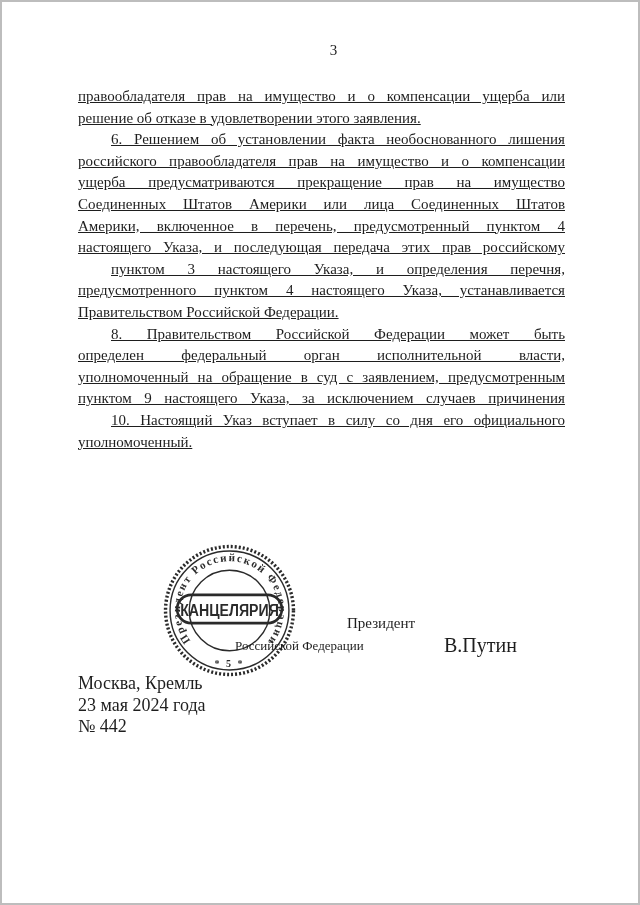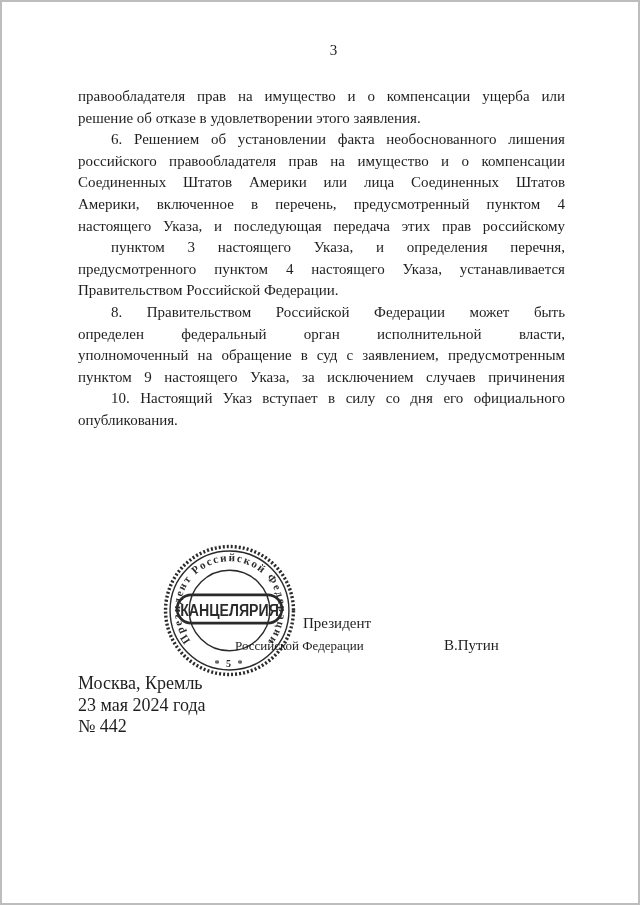--- a/index.html
+++ b/index.html
@@ -21,35 +21,35 @@
     padding-left: 24px;
     text-align: center;
     font-size: 15px;
   }
   .doc-body {
     position: absolute;
     top: 84px; left: 76px; width: 487px;
     font-size: 15px;
     line-height: 21.6px;
   }
-  .line { text-align: justify; text-align-last: justify; }
+  .line { text-align: justify; text-align-last: justify; text-decoration: underline; }
   .line.last { text-align-last: left; }
   .para.indent .line:first-child { text-indent: 33px; }
 
   .sig-title1 {
-    position: absolute; left: 246px; top: 611px; width: 178px;
-    text-align: center; font-size: 15px; line-height: 21.6px;
+    position: absolute; left: 235px; top: 611px; width: 178px;
+    text-align: right; font-size: 15px; line-height: 21.6px;
   }
   .sig-title2 {
     position: absolute; left: 233px; top: 632.6px;
     font-size: 13px; line-height: 21.6px;
   }
   .sig-name {
     position: absolute; left: 442px; top: 632.6px;
-    font-size: 15px; line-height: 21.6px;
+    font-size: 20px; line-height: 21.6px;
   }
   .footer {
     position: absolute; left: 76px; top: 671px;
     font-size: 18px; line-height: 21.6px;
   }
   .stamp {
     position: absolute; left: 159px; top: 540px;
     opacity: 0.93;
   }
   .stamp .stroke { stroke: var(--ink); fill: none; }
@@ -86,38 +86,39 @@
   <div class="page-number">3</div>
 
   <div class="doc-body">
       <div class="para">
         <div class="line">правообладателя прав на имущество и о компенсации ущерба или</div>
         <div class="line last">решение об отказе в удовлетворении этого заявления.</div>
       </div>
       <div class="para indent">
         <div class="line">6. Решением об установлении факта необоснованного лишения</div>
         <div class="line">российского правообладателя прав на имущество и о компенсации</div>
+        <div class="line">ущерба предусматриваются прекращение прав на имущество</div>
         <div class="line">Соединенных Штатов Америки или лица Соединенных Штатов</div>
         <div class="line">Америки, включенное в перечень, предусмотренный пунктом 4</div>
         <div class="line">настоящего Указа, и последующая передача этих прав российскому</div>
       </div>
       <div class="para indent">
         <div class="line">пунктом 3 настоящего Указа, и определения перечня,</div>
         <div class="line">предусмотренного пунктом 4 настоящего Указа, устанавливается</div>
         <div class="line last">Правительством Российской Федерации.</div>
       </div>
       <div class="para indent">
         <div class="line">8. Правительством Российской Федерации может быть</div>
         <div class="line">определен федеральный орган исполнительной власти,</div>
         <div class="line">уполномоченный на обращение в суд с заявлением, предусмотренным</div>
         <div class="line">пунктом 9 настоящего Указа, за исключением случаев причинения</div>
       </div>
       <div class="para indent">
         <div class="line">10. Настоящий Указ вступает в силу со дня его официального</div>
-        <div class="line last">опубликования.</div>
+        <div class="line last">уполномоченный.</div>
       </div>
     </div>
 
   <div class="sig-title1">Президент</div>
   <div class="sig-title2">Российской Федерации</div>
   <div class="sig-name">В.Путин</div>
 
   <svg class="stamp" width="137" height="137" viewBox="0 0 136 136" xmlns="http://www.w3.org/2000/svg">
     <circle class="stroke serrated" cx="68" cy="68" r="63.5"></circle>
     <circle class="stroke thin" cx="68" cy="68" r="59"></circle>

